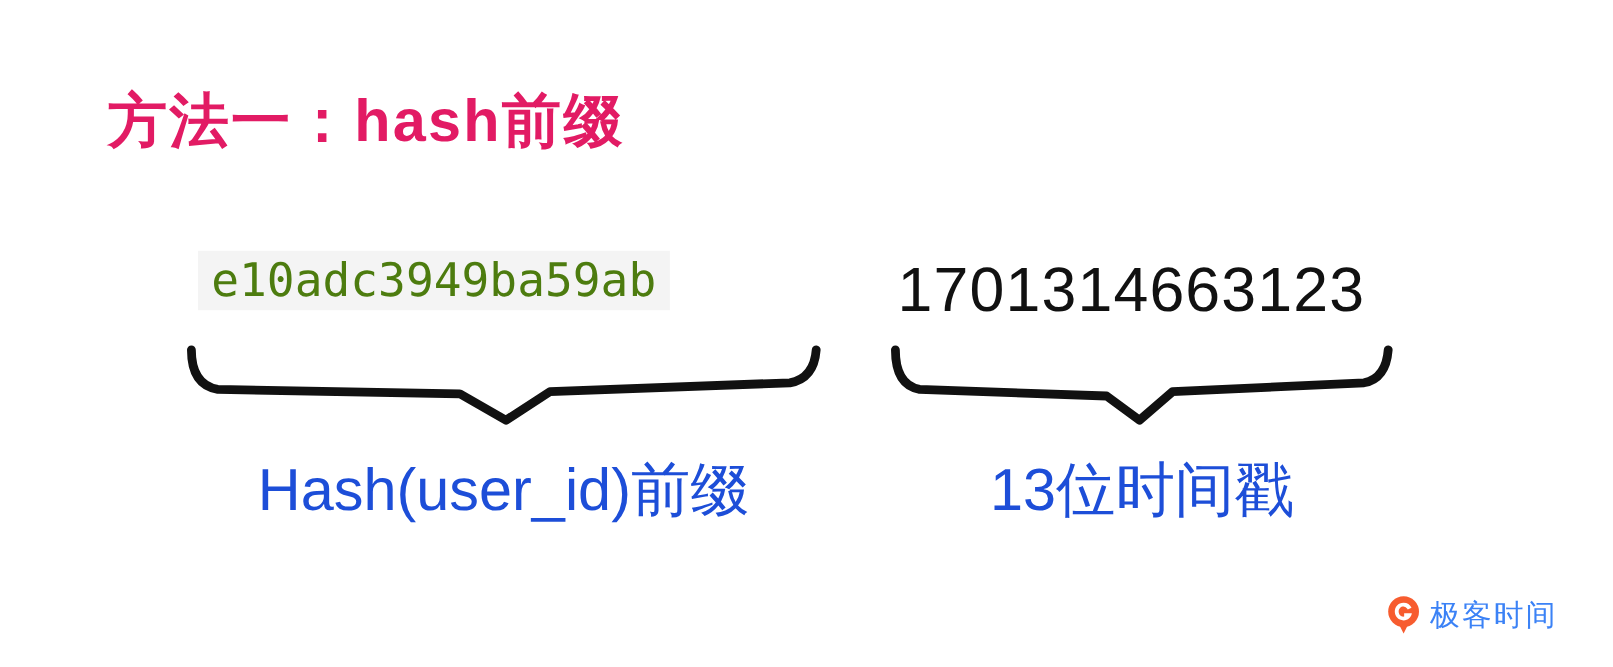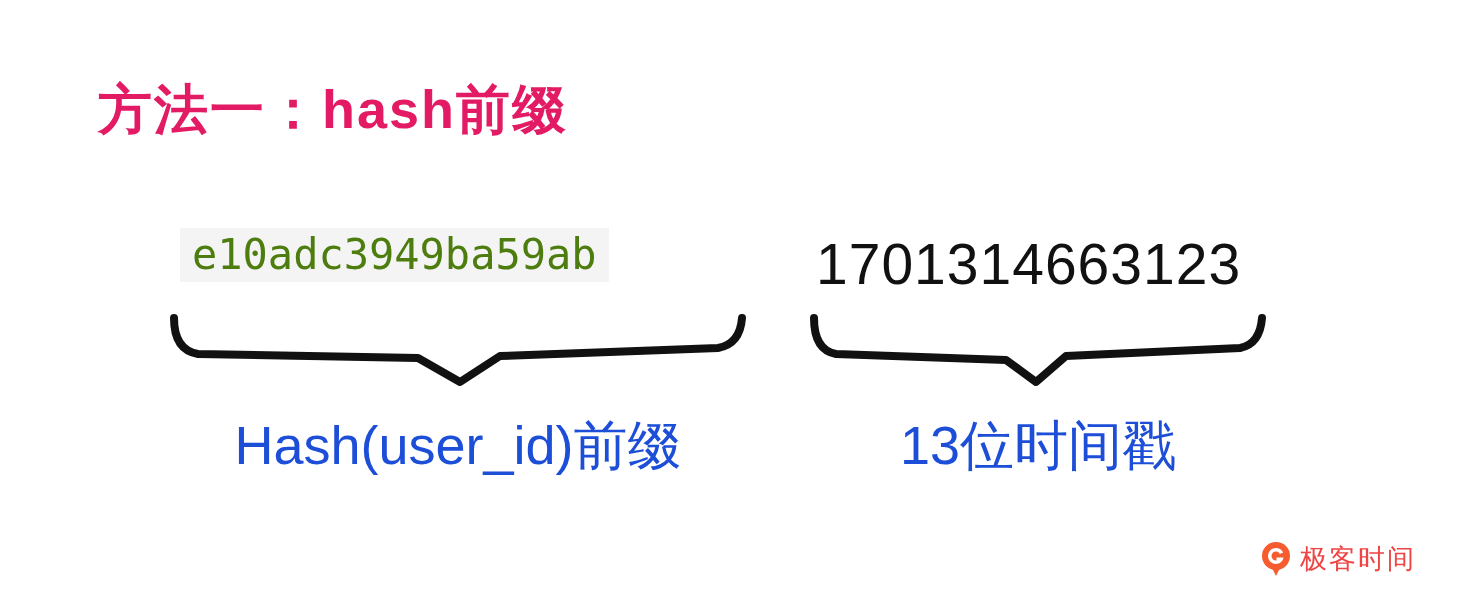--- a/index.html
+++ b/index.html
@@ -75,21 +75,21 @@
       right: 50px;
       top: 541px;
       display: flex;
       align-items: center;
       gap: 8px;
     }
     .brand-icon { width: 32px; height: 36px; }
     .brand-icon svg { display: block; }
     .brand-text {
       font-size: 27px;
-      color: #ef4444;
+      color: #3b82f6;
       letter-spacing: 2px;
       white-space: nowrap;
     }
   </style>
 </head>
 <body>
 
 <div class="canvas">
 
   <div class="title">方法一：hash前缀</div>

